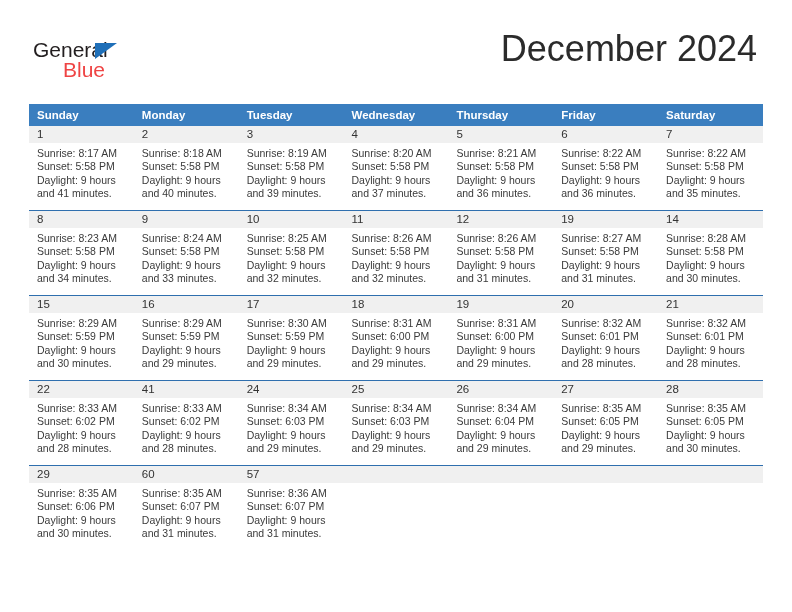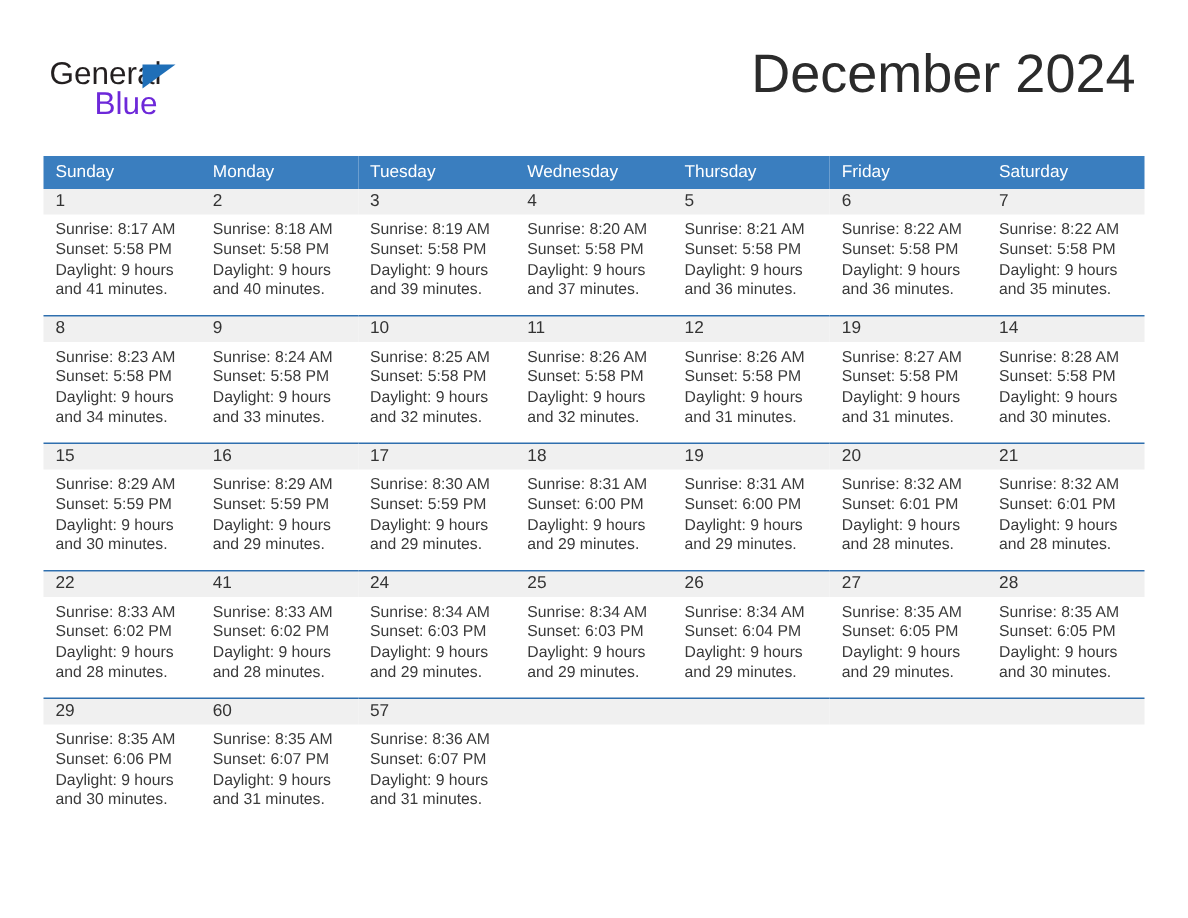--- a/index.html
+++ b/index.html
@@ -55,21 +55,21 @@
     height: 0;
     border-left: 22px solid #1f6fb8;
     border-bottom: 16px solid transparent;
   }
   .logo-blue {
     position: absolute;
     left: 30px;
     top: 20px;
     font-size: 21px;
     line-height: 23px;
-    color: #6d28d9;
+    color: #ef4444;
     font-family: "Liberation Sans", sans-serif;
   }
 
   .title-block {
     position: absolute;
     right: 35px;
     top: 33px;
     text-align: right;
   }
   .cal-title {
@@ -94,21 +94,21 @@
     left: 29px;
     top: 104px;
     width: 734px;
     border-collapse: collapse;
     table-layout: fixed;
   }
   .calendar th {
     background: #3a7ebf;
     color: #ffffff;
     font-size: 11.5px;
-    font-weight: normal;
+    font-weight: bold;
     text-align: left;
     padding: 5px 0 5px 8px;
     height: 12px;
     font-family: "Liberation Sans", sans-serif;
   }
   .calendar td {
     vertical-align: top;
     padding: 0;
     width: 104.85px;
   }

